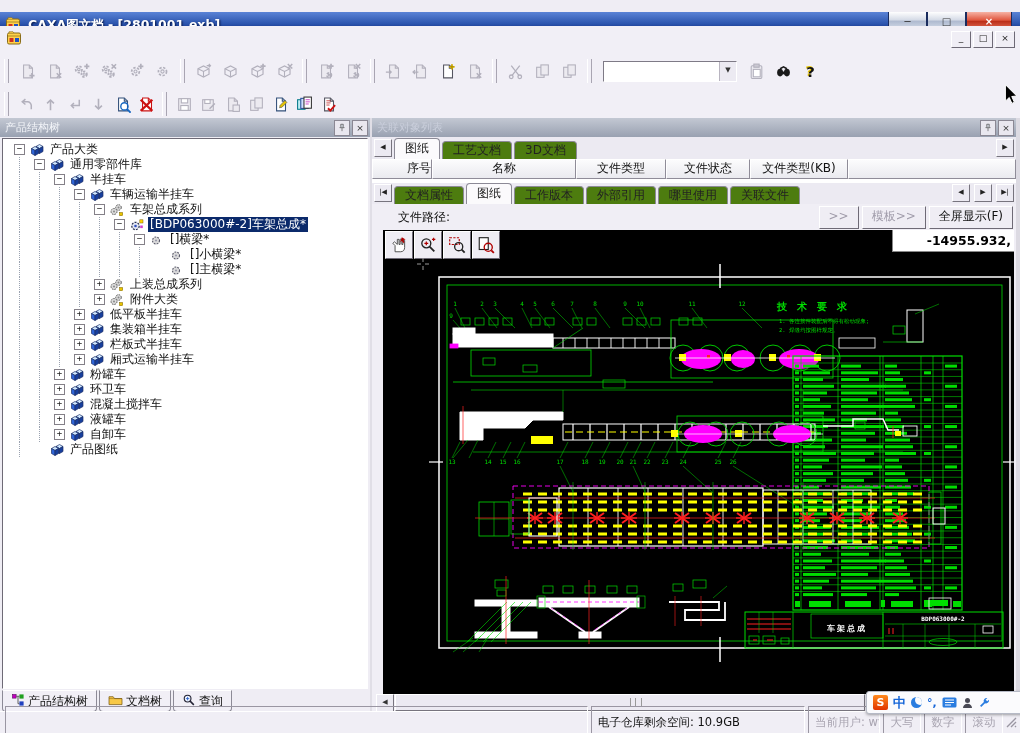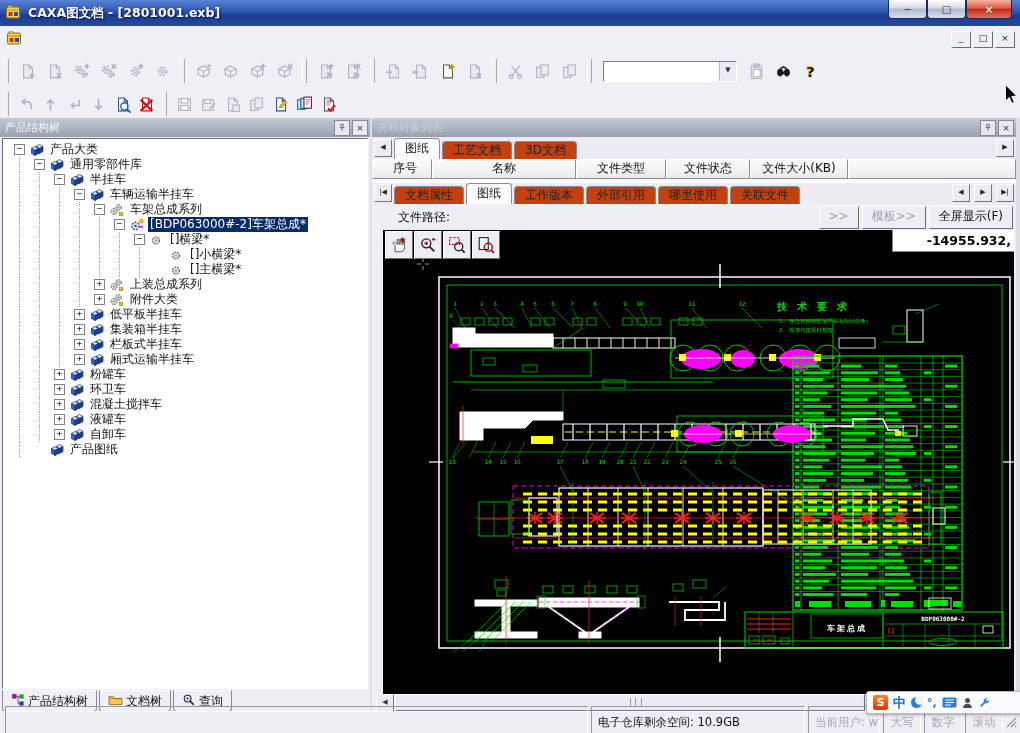--- a/index.html
+++ b/index.html
@@ -1,18 +1,18 @@
 <!DOCTYPE html>
 <html><head>
 <meta charset="utf-8">
 <style>
   html,body{margin:0;padding:0;background:#666;font-family:"DejaVu Sans","Liberation Sans",sans-serif;}
   #app{position:relative;width:1020px;height:733px;background:#efedf4;overflow:hidden;font-size:12px;color:#111;}
   
-  .titlebar{position:absolute;top:0;left:0;right:0;height:26px;background:linear-gradient(#5a83d6 0%,#2c55ae 45%,#1d3e95 60%,#27479c 100%);display:flex;align-items:center;padding-left:5px;}
+  .titlebar{position:absolute;top:12px;left:0;right:0;height:26px;background:linear-gradient(#5a83d6 0%,#2c55ae 45%,#1d3e95 60%,#27479c 100%);display:flex;align-items:center;padding-left:5px;}
   .titlebar .title{color:#fff;font-weight:bold;font-size:12.5px;margin-left:6px;text-shadow:1px 1px 2px #001040;}
   .win-btns{position:absolute;right:8px;top:0;display:flex;}
   .win-btn{width:37px;height:18px;border:1px solid #1a2c5e;border-top:none;display:flex;align-items:center;justify-content:center;font-size:10px;color:#333;background:linear-gradient(#fefefe,#d4dae6 45%,#aeb9cf 50%,#d7dfeb);border-radius:0 0 4px 4px;margin-left:0;}
   .win-btn.close{background:linear-gradient(#f6b2a4,#e0573f 45%,#bb2f19 52%,#e4705a);color:#fff;width:44px;font-weight:bold;}
   
   .menubar{position:absolute;top:26px;left:0;right:0;height:26px;background:#f1eff6;border-bottom:1px solid #cdc9d4;display:flex;align-items:center;padding-left:6px;}
   .menu-item{padding:4px 10px;white-space:nowrap;}
   .mdi-btns{position:absolute;right:5px;top:5px;display:flex;gap:2px;}
   .mdi-btn{width:18px;height:15px;background:#f0eef5;border:1px solid;border-color:#fff #6e6a76 #6e6a76 #fff;font-size:9px;line-height:13px;text-align:center;color:#222;}
   
@@ -45,21 +45,21 @@
   .ticon{width:16px;height:14px;flex:none;margin-right:3px;}
   .tlabel{line-height:15px;padding:0 2px;}
   .tlabel.sel{background:#0b2a6b;color:#fff;}
   
   .ltabs{position:absolute;left:2px;bottom:0;height:22px;display:flex;align-items:flex-start;}
   .ltab{height:20px;display:flex;align-items:center;gap:3px;background:#f1eff6;border:1px solid #8c8a96;border-radius:0 0 4px 4px;border-top:1px solid #fff;padding:0 8px;margin-right:2px;font-size:12px;}
   
   .tabstrip{position:absolute;left:0;right:0;background:#eceaf2;display:flex;align-items:flex-end;border-bottom:1px solid #9a97a4;}
   .strip1{top:19px;height:22px;}
   .strip2{top:65px;height:21px;}
-  .tab{height:17px;line-height:16px;padding:0 10px;background:#c2410c;border:1px solid #8c8a96;border-bottom:none;border-radius:4px 4px 0 0;margin-right:2px;font-size:12px;color:#222;white-space:nowrap;}
+  .tab{height:17px;line-height:16px;padding:0 10px;background:#4d7c0f;border:1px solid #8c8a96;border-bottom:none;border-radius:4px 4px 0 0;margin-right:2px;font-size:12px;color:#222;white-space:nowrap;}
   .tab.active{background:#fbfafc;height:20px;line-height:19px;z-index:2;}
   .navbtn{width:16px;height:16px;border:1px solid;border-color:#fff #77747e #77747e #fff;background:#eceaf2;font-size:7px;text-align:center;line-height:14px;margin:0 2px 2px 2px;color:#222;flex:none;}
   .spacerflex{flex:1;}
   .thead{position:absolute;left:0;right:0;top:41px;height:20px;display:flex;}
   .th{height:18px;border:1px solid;border-color:#fff #8f8c98 #8f8c98 #fff;background:linear-gradient(#fcfcfd,#eaeaef);line-height:17px;text-align:center;font-size:12px;overflow:hidden;white-space:nowrap;}
   .listgap{position:absolute;left:0;right:0;top:61px;height:4px;background:#fff;border-bottom:1px solid #c8c4ce;}
   .fpath{position:absolute;left:0;right:0;top:86px;height:26px;display:flex;align-items:center;background:#f0eef5;}
   .fpath .lbl{margin-left:26px;}
   .btn{border:1px solid;border-color:#fff #6e6a76 #6e6a76 #fff;background:#efedf4;height:21px;line-height:19px;padding:0 9px;margin-left:3px;font-size:12px;white-space:nowrap;}
   .btn.disabled{color:#a09caa;}
@@ -786,25 +786,25 @@
 
     <div class="tabstrip strip1" id="doc-tabs">
         <div class="navbtn">◀</div>
         <div class="tab active">图纸</div>
         <div class="tab">工艺文档</div>
         <div class="tab">3D文档</div>
         <div class="spacerflex"></div>
         <div class="navbtn">▶</div>
       </div>
     <div class="thead" id="table-head">
-        <div class="th" style="width: 52px; text-align: center; padding-left: 6px;">序号</div>
+        <div class="th" style="width: 52px; text-align: right; padding-left: 6px;">序号</div>
         <div class="th" style="width: 142px;">名称</div>
         <div class="th" style="width: 88px;">文件类型</div>
         <div class="th" style="width: 82px;">文件状态</div>
-        <div class="th" style="width: 96px;">文件大小(KB)</div>
+        <div class="th" style="width: 96px;">文件类型(KB)</div>
         <div class="th" style="flex: 1 1 0%;"></div>
       </div>
     <div class="listgap"></div>
     <div class="tabstrip strip2" id="prop-tabs">
         <div class="navbtn">|◀</div>
         <div class="tab">文档属性</div>
         <div class="tab active">图纸</div>
         <div class="tab">工作版本</div>
         <div class="tab">外部引用</div>
         <div class="tab">哪里使用</div>

